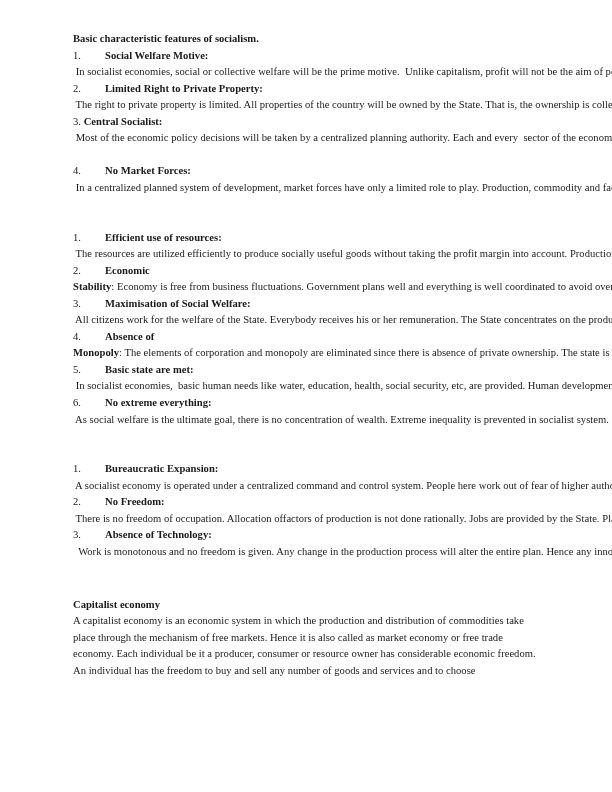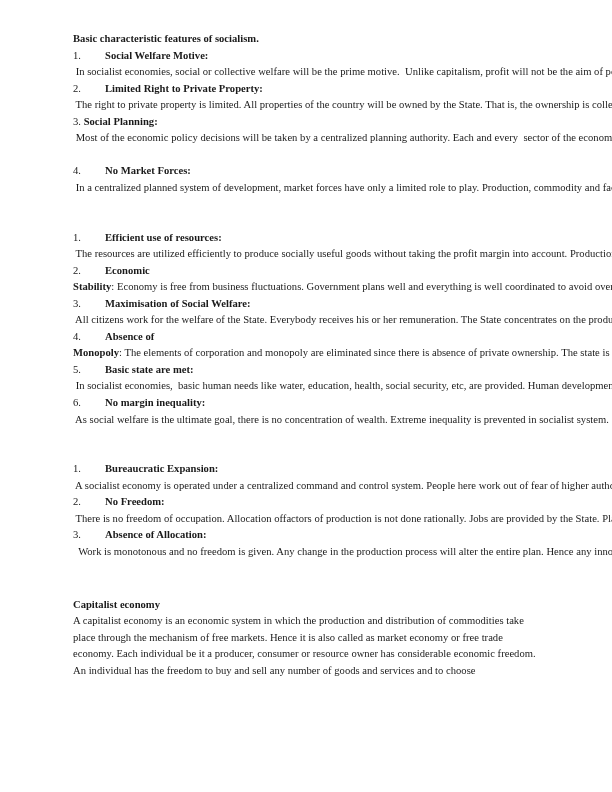--- a/index.html
+++ b/index.html
@@ -64,51 +64,51 @@
 
 <div class="page">
   <div class="doc-body">
 
     <p class="heading">Basic characteristic features of socialism.</p>
 
     <p class="tabbed"><span class="num">1.</span><span class="lbl">Social Welfare Motive:</span><span class="sp"> In socialist economies, social or collective welfare will be the prime motive.  Unlike capitalism, profit will not be the aim of policymaking. The decisions will be taken keeping the maximum welfare of the people in mind. Thus the social well-being of people will be the purpose of development.</span></p>
 
     <p class="tabbed"><span class="num">2.</span><span class="lbl">Limited  Right to Private Property:</span><span class="sp"> The right to private property is limited. All properties of the country will be owned by the State. That is, the ownership is collective in nature.  Hence no individual can accumulate too much property as in the case of capitalism.</span></p>
 
-    <p><span class="num">3.</span><span class="sp"> </span><span class="lbl">Social Planning:</span><span class="sp"> Most of the economic policy decisions will be taken by a centralized planning authority. Each and every  sector of the economy will be directed by well designed planning.</span></p>
+    <p><span class="num">3.</span><span class="sp"> </span><span class="lbl">Central Socialist:</span><span class="sp"> Most of the economic policy decisions will be taken by a centralized planning authority. Each and every  sector of the economy will be directed by well designed planning.</span></p>
 
     <span class="blank"></span>
 
     <p class="tabbed"><span class="num">4.</span><span class="lbl">No Market Forces:</span><span class="sp"> In a centralized planned system of development, market forces have only a limited role to play. Production, commodity and factor prices, consumption and distribution will be governed by development planning with welfare motive.</span></p>
 
     <span class="blank"></span>
     <span class="blank"></span>
 
 
     <p class="tabbed"><span class="num">1.</span><span class="lbl">Efficient use of resources:</span><span class="sp"> The resources are utilized efficiently to produce socially useful goods without taking the profit margin into account. Production is increased by avoiding wastes of competition.</span></p>
 
     <p class="tabbed"><span class="num">2.</span><span class="lbl">Economic Stability</span><span class="sp">: Economy is free from business fluctuations. Government plans well and everything is well coordinated to avoid over-production or unemployment. There is stability because the production and consumption of goods and services are well regulated.</span></p>
 
     <p class="tabbed"><span class="num">3.</span><span class="lbl">Maximisation of Social Welfare:</span><span class="sp"> All citizens work for the welfare of the State. Everybody receives his or her remuneration. The State concentrates on the production of basic necessaries instead of luxury goods. The State provides free education, cheap and congenial housing, public health amenities and social security for the people.</span></p>
 
     <p class="tabbed"><span class="num">4.</span><span class="lbl">Absence of Monopoly</span><span class="sp">: The elements of corporation and monopoly are eliminated since there is absence of private ownership. The state is a monopoly but produces quality goods at reasonable price.</span></p>
 
     <p class="tabbed"><span class="num">5.</span><span class="lbl">Basic state are met:</span><span class="sp"> In socialist economies,  basic human needs like water, education, health, social security, etc, are provided. Human development is more in socialist countries.</span></p>
 
-    <p class="tabbed"><span class="num">6.</span><span class="lbl">No margin inequality:</span><span class="sp"> As social welfare is the ultimate goal, there is no concentration of wealth. Extreme inequality is prevented in socialist system.</span></p>
+    <p class="tabbed"><span class="num">6.</span><span class="lbl">No extreme everything:</span><span class="sp"> As social welfare is the ultimate goal, there is no concentration of wealth. Extreme inequality is prevented in socialist system.</span></p>
 
     <span class="blank"></span>
     <span class="blank"></span>
 
 
     <p class="tabbed"><span class="num">1.</span><span class="lbl">Bureaucratic Expansion:</span><span class="sp"> A socialist economy is operated under a centralized command and control system. People here work out of fear of higher authorities. It does not give any initiative for the people to work hard.</span></p>
 
     <p class="tabbed"><span class="num">2.</span><span class="lbl">No Freedom:</span><span class="sp"> There is no freedom of occupation. Allocation offactors of production is not done rationally. Jobs are provided by the State. Place of work is also provided by the State. The consumer’s choice is very limited.</span></p>
 
-    <p class="tabbed"><span class="num">3.</span><span class="lbl">Absence of Allocation:</span><span class="sp">  Work is monotonous and no freedom is given. Any change in the production process will alter the entire plan. Hence any innovation cannot be easily enforced. Everything is rigid and technological changes are limited.</span></p>
+    <p class="tabbed"><span class="num">3.</span><span class="lbl">Absence of Technology:</span><span class="sp">  Work is monotonous and no freedom is given. Any change in the production process will alter the entire plan. Hence any innovation cannot be easily enforced. Everything is rigid and technological changes are limited.</span></p>
 
 
     <p class="plain-heading">Capitalist economy</p>
 
     <p>A capitalist economy is an economic system in which the production and distribution of commodities take place through the mechanism of free markets. Hence it is also called as market economy or free trade economy. Each individual be it a producer, consumer or resource owner has considerable economic freedom. An individual has the freedom to buy and sell any number of goods and services and to choose</p>
 
   </div>
 </div>
 
 </body></html>

